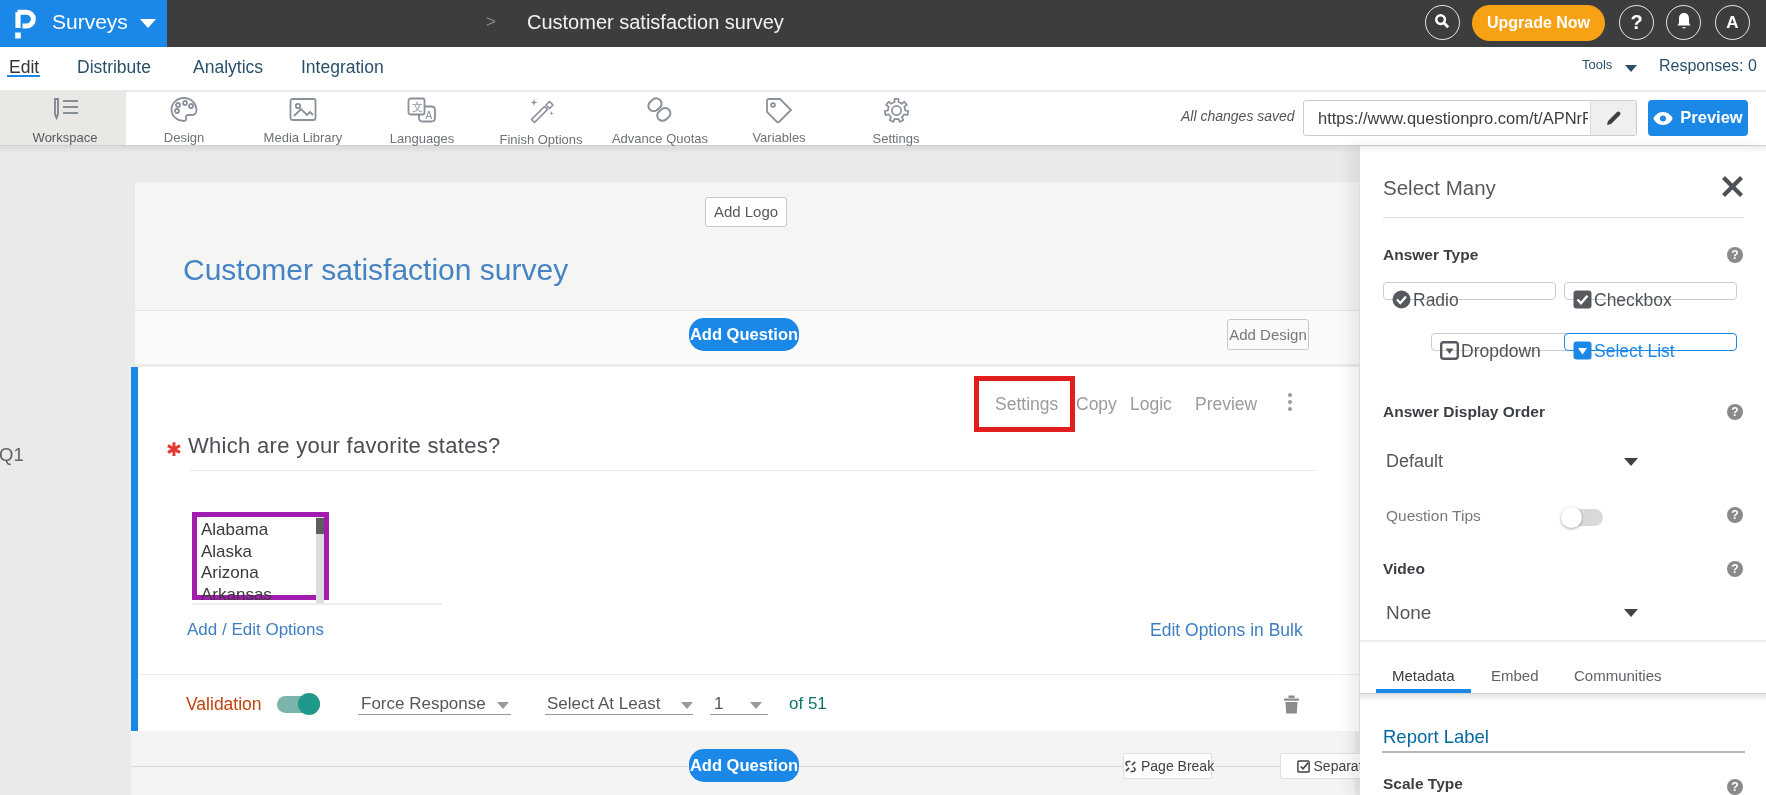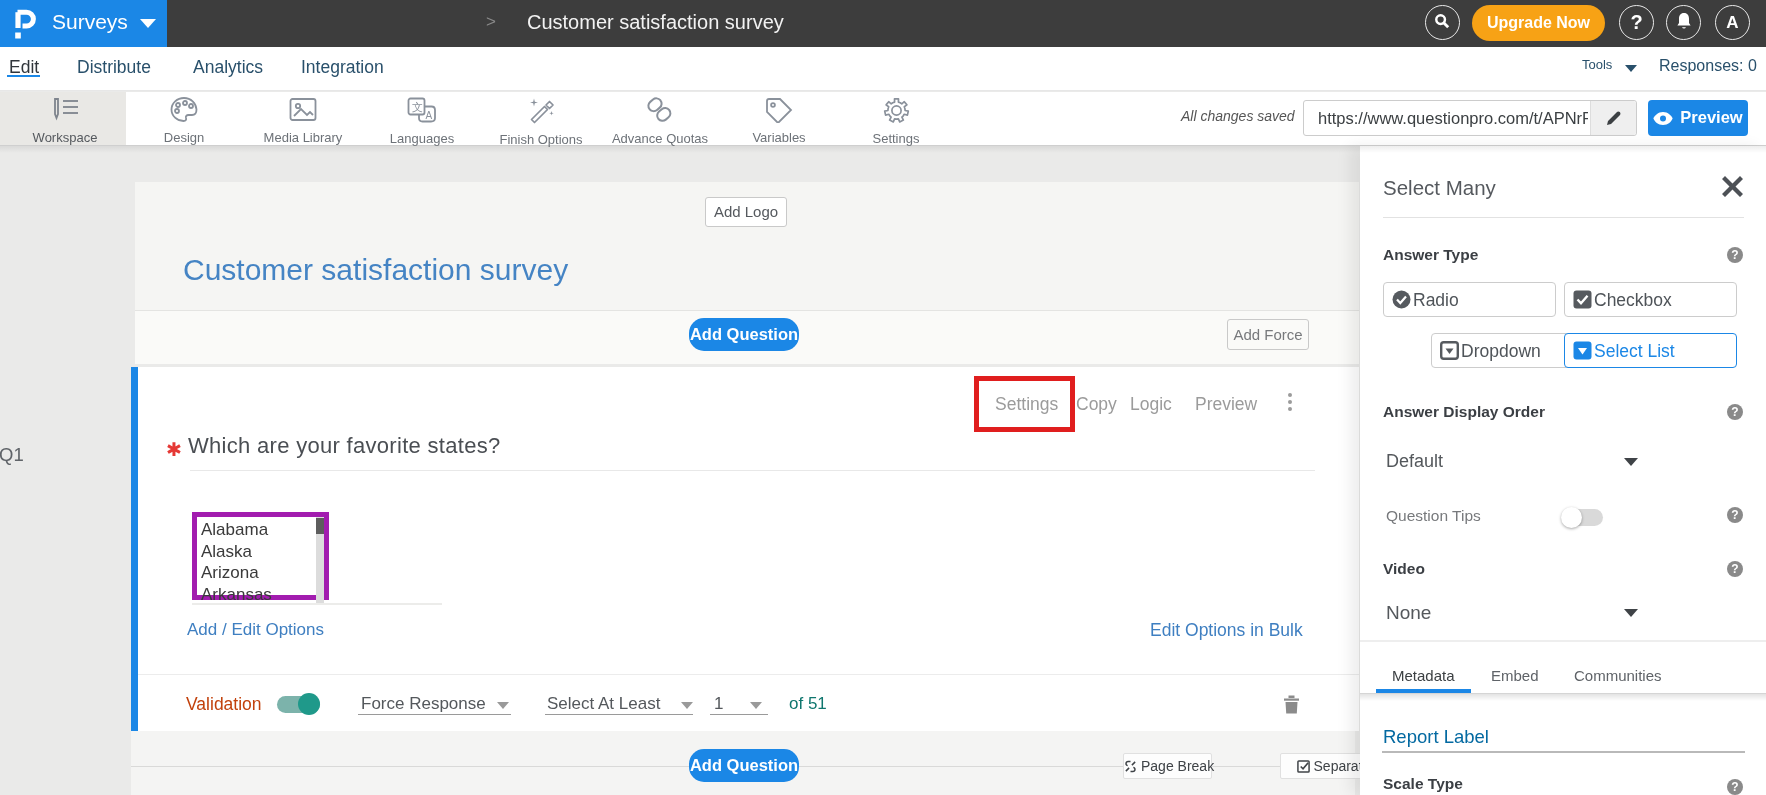--- a/index.html
+++ b/index.html
@@ -67,21 +67,21 @@
 #bottomline { position:absolute; left:131px; top:766px; width:1224px; height:1px; background:#d9d9d8; }
 #addq2 { position:absolute; left:689px; top:749px; width:110px; height:33px; line-height:33px; }
 .smallbtn { position:absolute; top:753px; height:26px; background:#fdfdfd; border:1px solid #e0e0e0; border-radius:2px; font-size:14px; color:#3f4347; text-align:right; white-space:nowrap; }
 
 
 #panel { position:absolute; left:1360px; top:146px; width:406px; height:649px; background:#fff; box-shadow:-10px 0 14px rgba(0,0,0,0.07); }
 #selmany { position:absolute; left:23px; top:30px; font-size:20.5px; color:#55595e; }
 #paneldiv1 { position:absolute; left:23px; top:71px; width:361px; height:1px; background:#e2e2e2; }
 .plabel { position:absolute; left:23px; font-weight:bold; font-size:15.5px; color:#3b3f44; }
 .qmark { position:absolute; left:367px; width:16px; height:16px; border-radius:50%; background:#8a8a8a; color:#fff; font-size:12px; font-weight:bold; text-align:center; line-height:16px; }
-.atbtn { position:absolute; width:173px; height:35px; border:1px solid #ccc; border-radius:4px; background:#fff; font-size:17.5px; color:#4f5459; }
+.atbtn { position:absolute; width:173px; height:18px; border:1px solid #ccc; border-radius:4px; background:#fff; font-size:17.5px; color:#4f5459; }
 .atbtn .lbl { position:absolute; left:31px; top:7px; }
 #btn-selectlist { border:1.5px solid #1b87e6; color:#1b87e6; }
 #deftext { position:absolute; left:26px; top:305px; font-size:18px; color:#54585c; }
 #defcaret { position:absolute; left:264px; top:312px; width:0; height:0; border-left:7px solid transparent; border-right:7px solid transparent; border-top:8px solid #3f4347; }
 #qtips { position:absolute; left:26px; top:361px; font-size:15.5px; color:#77797c; }
 #tipstoggle { position:absolute; left:203px; top:363px; width:40px; height:17px; background:#d9d9d9; border-radius:9px; }
 #tipsknob { position:absolute; left:-2px; top:-2px; width:21px; height:21px; background:#fff; border-radius:50%; box-shadow:0 1px 3px rgba(0,0,0,0.35); }
 #nonetext { position:absolute; left:26px; top:456px; font-size:19px; color:#54585c; }
 #nonecaret { position:absolute; left:264px; top:463px; width:0; height:0; border-left:7px solid transparent; border-right:7px solid transparent; border-top:8px solid #3f4347; }
 #paneldiv2 { position:absolute; left:0px; top:494px; width:406px; height:2px; background:#eee; }
@@ -218,21 +218,21 @@
           <circle cx="10" cy="6.5" r="3" fill="#1b87e6"></circle>
         </svg>Preview</span>
   </div>
 </div>
 
 <div id="card1">
   <div id="addlogo">Add Logo</div>
   <div id="bigtitle">Customer satisfaction survey</div>
   <div id="card1bot">
     <div class="bluebtn" id="addq1">Add Question</div>
-    <div id="addintro">Add Force</div>
+    <div id="addintro">Add Design</div>
   </div>
 </div>
 
 <div id="q1label">Q1</div>
 
 <div id="card2">
   <div class="action" style="left:857px;">Settings</div>
   <div class="action" style="left:938px;">Copy</div>
   <div class="action" style="left:992px;">Logic</div>
   <div class="action" style="left:1057px;">Preview</div>

